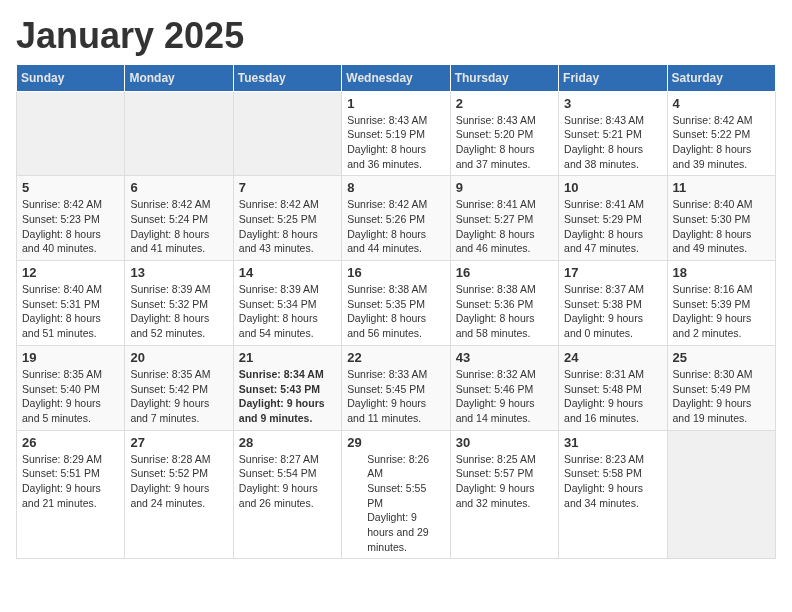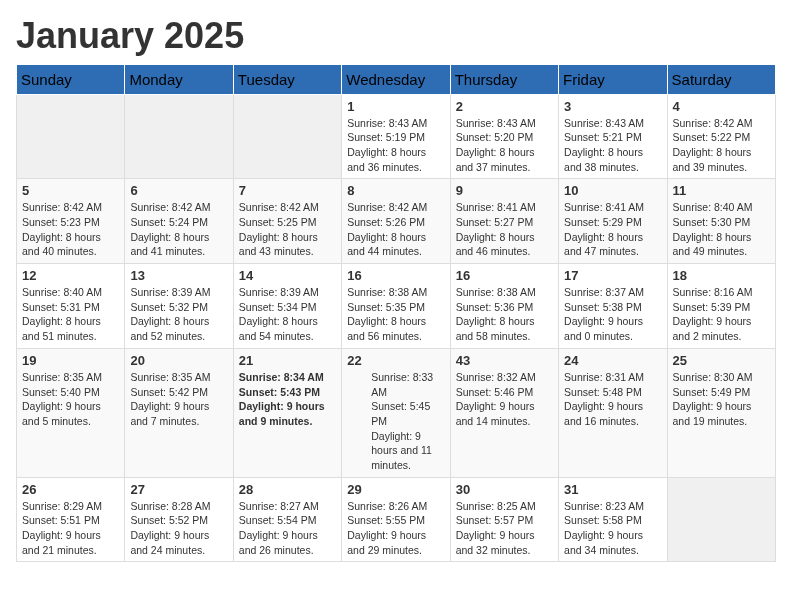--- a/index.html
+++ b/index.html
@@ -53,23 +53,23 @@
       font-size: 15px;
       color: #555;
     }
     table {
       width: 100%;
       border-collapse: collapse;
       table-layout: fixed;
     }
     thead tr th {
       background-color: #2e6db4;
-      color: #000000;
-      font-size: 15px;
-      font-weight: normal;
+      color: #e5e5e5;
+      font-size: 12px;
+      font-weight: bold;
       padding: 6px 4px;
       text-align: left;
       border: 1px solid #fff;
     }
     tbody tr td {
       border: 1px solid #ddd;
       vertical-align: top;
       padding: 4px 5px;
       font-size: 11px;
       color: #333;
@@ -247,21 +247,21 @@
 Daylight: 9 hours and 7 minutes.</div>
         </td>
         <td>
           <div class="day-number">21</div>
           <div class="cell-info" style="white-space: pre-line; font-weight: bold;">Sunrise: 8:34 AM
 Sunset: 5:43 PM
 Daylight: 9 hours and 9 minutes.</div>
         </td>
         <td>
           <div class="day-number">22</div>
-          <div class="cell-info" style="white-space: pre-line; margin-left: 24px;">Sunrise: 8:33 AM
+          <div class="cell-info" style="white-space: pre-line;">Sunrise: 8:33 AM
 Sunset: 5:45 PM
 Daylight: 9 hours and 11 minutes.</div>
         </td>
         <td>
           <div class="day-number">43</div>
           <div class="cell-info" style="white-space: pre-line;">Sunrise: 8:32 AM
 Sunset: 5:46 PM
 Daylight: 9 hours and 14 minutes.</div>
         </td>
         <td>
@@ -291,21 +291,21 @@
 Daylight: 9 hours and 24 minutes.</div>
         </td>
         <td>
           <div class="day-number">28</div>
           <div class="cell-info" style="white-space: pre-line;">Sunrise: 8:27 AM
 Sunset: 5:54 PM
 Daylight: 9 hours and 26 minutes.</div>
         </td>
         <td>
           <div class="day-number">29</div>
-          <div class="cell-info" style="white-space: pre-line;">Sunrise: 8:26 AM
+          <div class="cell-info" style="white-space: pre-line; margin-left: 20px;">Sunrise: 8:26 AM
 Sunset: 5:55 PM
 Daylight: 9 hours and 29 minutes.</div>
         </td>
         <td>
           <div class="day-number">30</div>
           <div class="cell-info" style="white-space: pre-line;">Sunrise: 8:25 AM
 Sunset: 5:57 PM
 Daylight: 9 hours and 32 minutes.</div>
         </td>
         <td>

